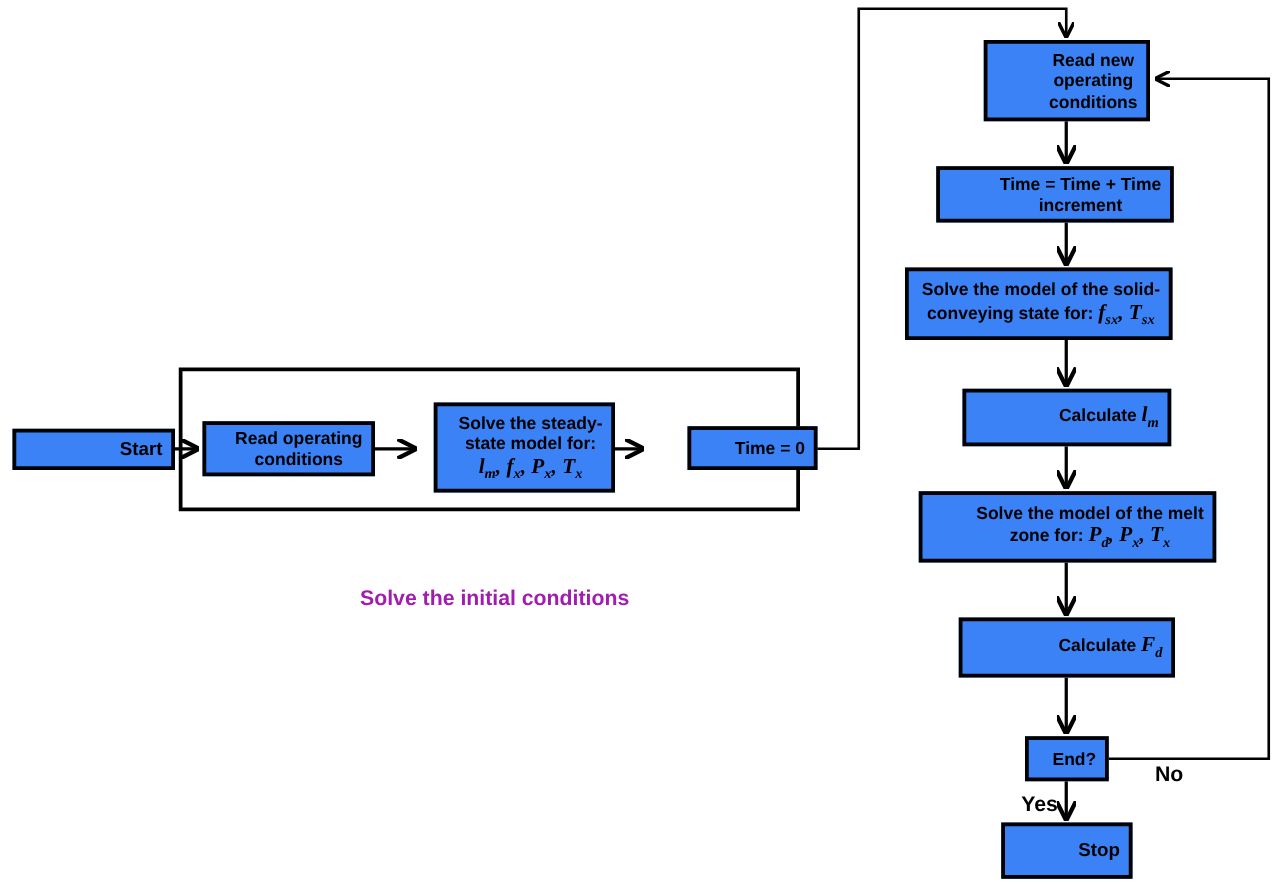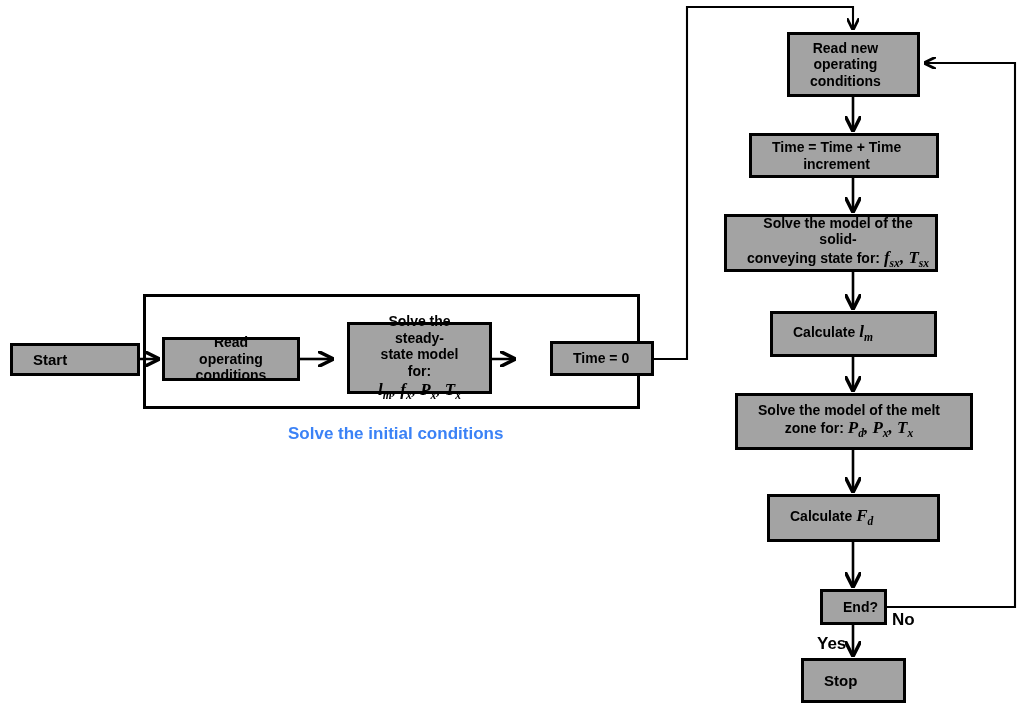--- a/index.html
+++ b/index.html
@@ -20,41 +20,42 @@
     left: 0;
     top: 0;
     width: 1024px;
     height: 717px;
     pointer-events: none;
   }
   .node {
     position: absolute;
     box-sizing: border-box;
     border: 3px solid #000000;
-    background: #a3a3a3;
+    background: #3b82f6;
     display: flex;
     align-items: center;
-    justify-content: flex-start;
+    justify-content: flex-end;
     text-align: center;
     font-weight: bold;
     color: #000000;
     line-height: 1.18;
-    padding: 2px 20px;
+    padding: 2px 7px;
   }
   .group-box {
     position: absolute;
     box-sizing: border-box;
     border: 3px solid #000000;
     background: transparent;
   }
   .caption {
     position: absolute;
     font-weight: bold;
-    color: #3b82f6;
+    color: #a21caf;
     white-space: nowrap;
+    margin-top: 45px;
   }
   .edge-label {
     position: absolute;
     font-weight: bold;
     color: #000000;
     white-space: nowrap;
   }
   .f14 { font-size: 14px; }
   .f15 { font-size: 15px; }
   .f17 { font-size: 17px; }
@@ -195,16 +196,16 @@
   </div>
 
   <div class="node f14" style="left:820px; top:589px; width:67px; height:36px;">
     <span>End?</span>
   </div>
 
   <div class="node f15" style="left:801px; top:658px; width:105px; height:45px;">
     <span>Stop</span>
   </div>
 
-  <div class="edge-label f17" style="left:892px; top:610px;">No</div>
+  <div class="edge-label f17" style="left:924px; top:610px;">No</div>
   <div class="edge-label f17" style="left:817px; top:634px;">Yes</div>
 
 </div>
 
 </body></html>

